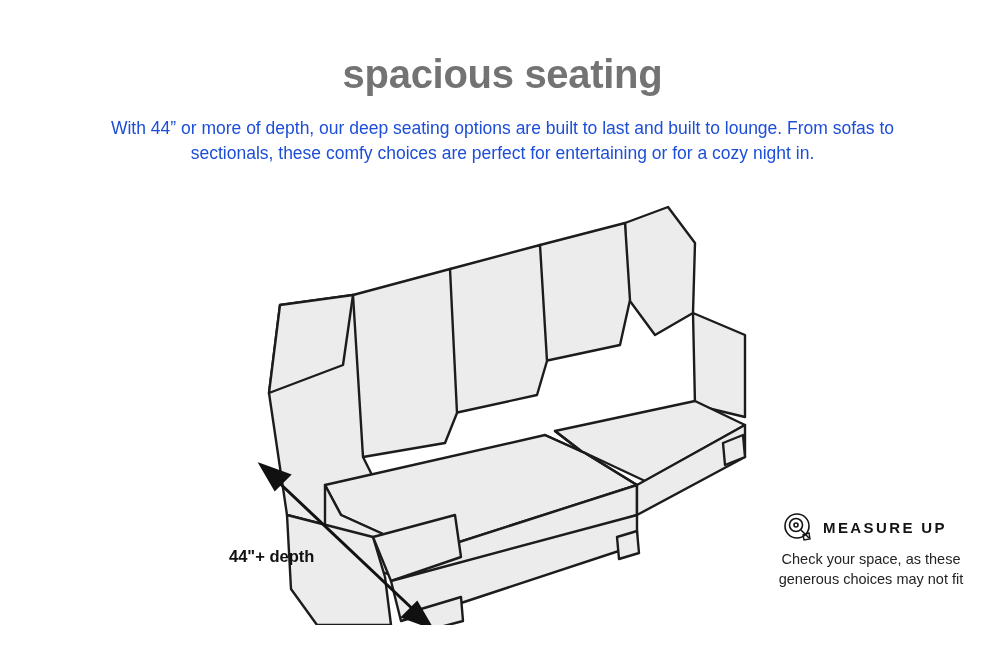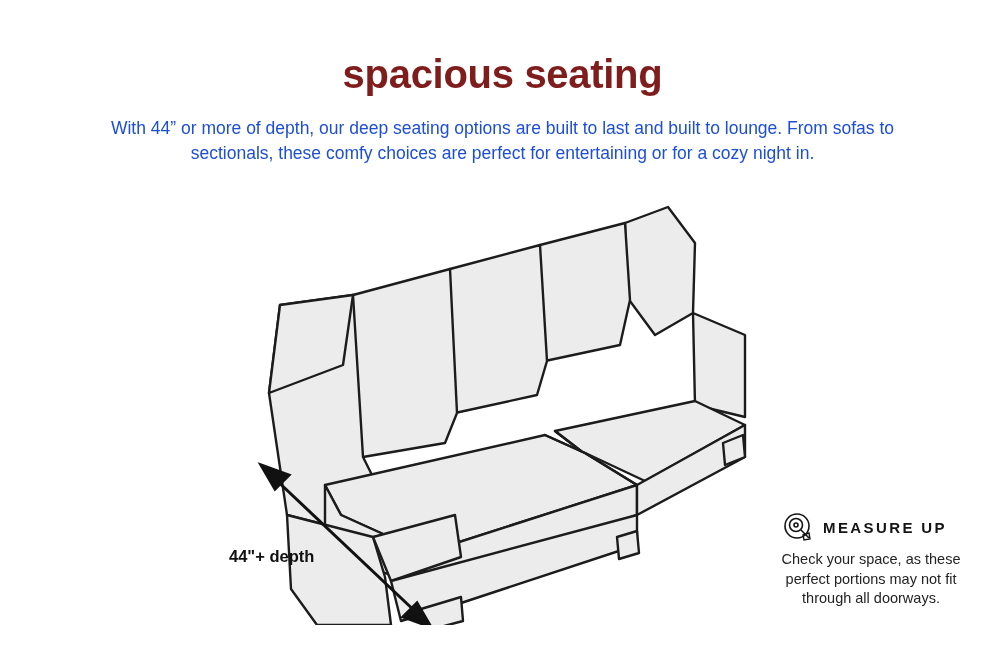--- a/index.html
+++ b/index.html
@@ -24,21 +24,21 @@
   
   .headline {
     position: absolute;
     top: 52px;
     left: 0;
     width: 1005px;
     text-align: center;
     font-size: 40px;
     font-weight: bold;
     letter-spacing: -0.3px;
-    color: #7f1d1d;
+    color: #737373;
     line-height: 1.1;
   }
 
   .subcopy {
     position: absolute;
     top: 116px;
     left: 72px;
     width: 861px;
     text-align: center;
     font-size: 17.5px;
@@ -173,18 +173,17 @@
           <circle cx="13" cy="13" r="6.5" fill="none" stroke="#141414" stroke-width="1.6"></circle>
           <circle cx="13" cy="13" r="2" fill="none" stroke="#141414" stroke-width="1.6"></circle>
           <path d="M18 18 L26 26" stroke="#141414" stroke-width="1.6" fill="none"></path>
           <path d="M20 23 L26 21 L27 27 L21 28 Z" fill="none" stroke="#141414" stroke-width="1.4"></path>
         </svg>
       </span>
       <span class="measure-title">MEASURE UP</span>
     </div>
     <div class="measure-copy">
       <div>Check your space, as these</div>
-      <div>perfect portions may not fit</div>
-      <div>through all doorways.</div>
+      <div>generous choices may not fit</div>
     </div>
   </div>
 
 </div>
 
 </body></html>

